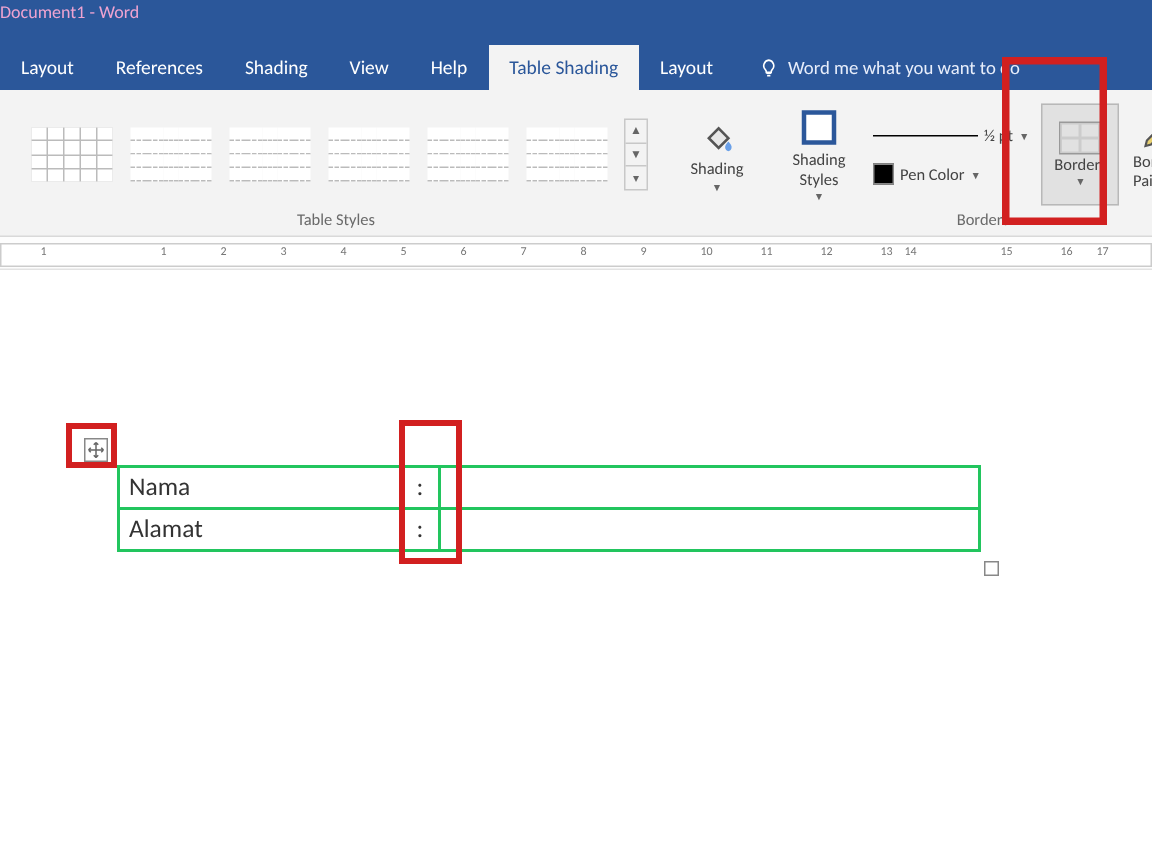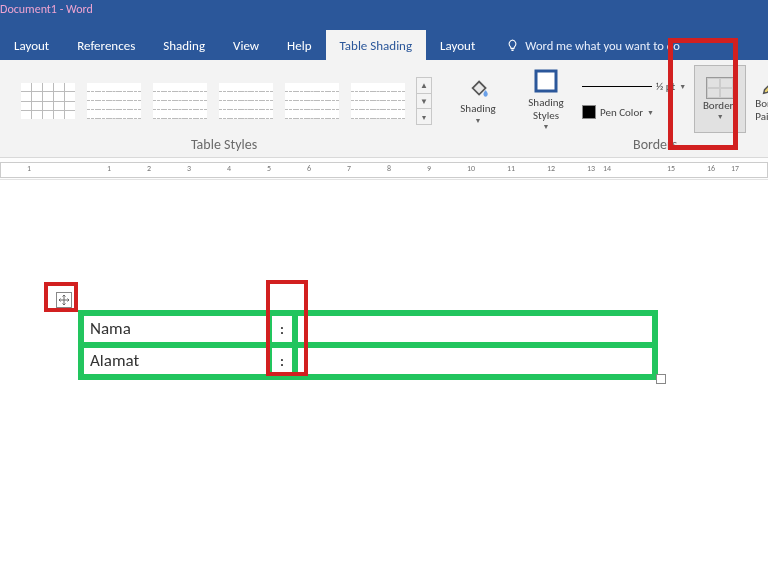--- a/index.html
+++ b/index.html
@@ -78,21 +78,21 @@
     position: relative;
   }
   .group .gbody {
     flex: 1;
     display: flex;
     align-items: center;
     gap: 6px;
     padding: 4px 6px 0;
   }
   .group .glabel {
-    font-size: 14px;
+    font-size: 11px;
     color: #6a6a6a;
     padding: 2px 0 2px;
     white-space: nowrap;
   }
   .vsep {
     width: 1px;
     background: #d9d9d9;
     margin: 4px 0;
   }
 
@@ -221,21 +221,21 @@
   }
 
   
   .word-table{
     position:absolute; left:78px; top:130px;
     border-collapse:collapse;
     font-family: Calibri, Arial, sans-serif;
     font-size:17px;
   }
   .word-table td{
-    border:6px solid #22c55e;
+    border:2px solid #22c55e;
     padding:2px 6px 3px;
     vertical-align:top;
     background:#fff;
   }
   .word-table td.c1{ width:188px; }
   .word-table td.c2{ width:26px; text-align:center;}
   .word-table td.c3{ width:360px; }
 
   
   .move-handle{

